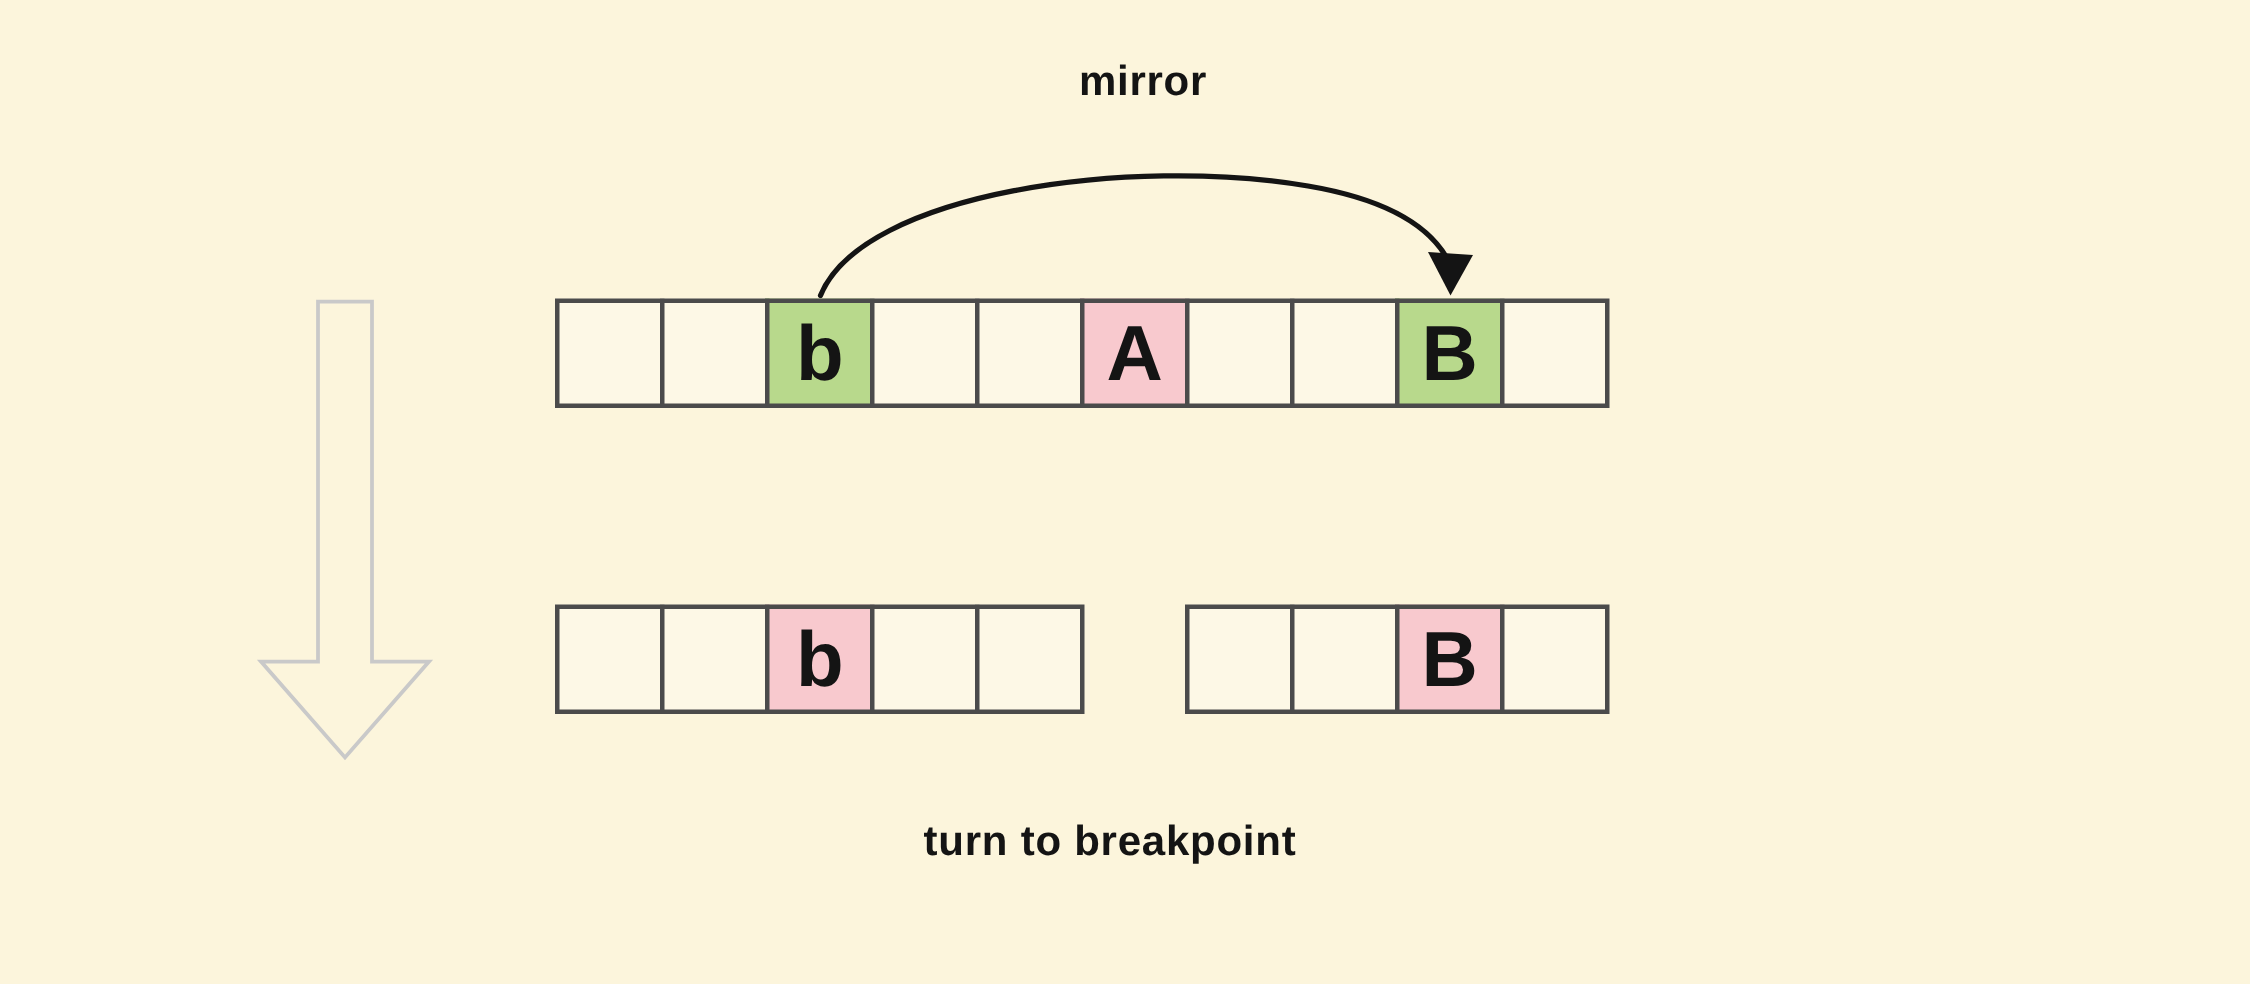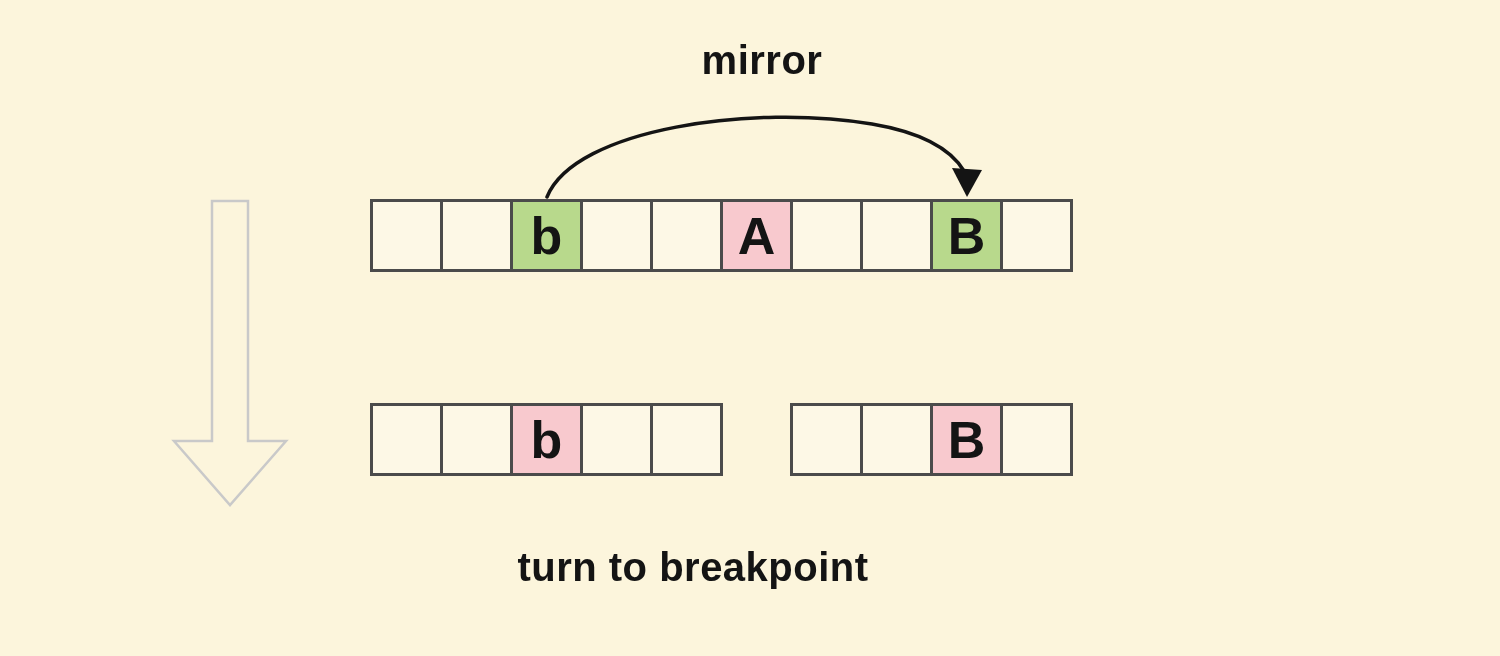--- a/index.html
+++ b/index.html
@@ -20,28 +20,28 @@
   .canvas {
     position: relative;
     width: 1500px;
     height: 656px;
     background: var(--background);
     overflow: hidden;
   }
   .diagram-label {
     position: absolute;
     transform: translateX(-50%);
-    font-size: 40px;
+    font-size: 28px;
     font-weight: 700;
     color: var(--ink);
     letter-spacing: 0.5px;
     white-space: nowrap;
   }
   .label-mirror  { left: 762px; top: 38px; }
-  .label-caption { left: 693px; top: 545px; }
+  .label-caption { left: 740px; top: 545px; }
 
   .cell-array {
     position: absolute;
     display: flex;
   }
   .array-top          { left: 370px; top: 199px; }
   .array-bottom-left  { left: 370px; top: 403px; }
   .array-bottom-right { left: 790px; top: 403px; }
 
   .cell {

